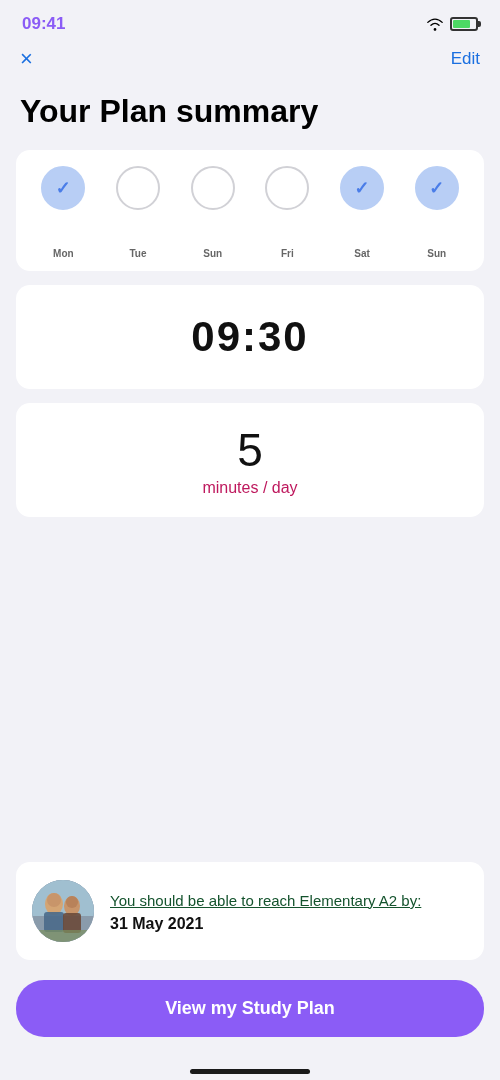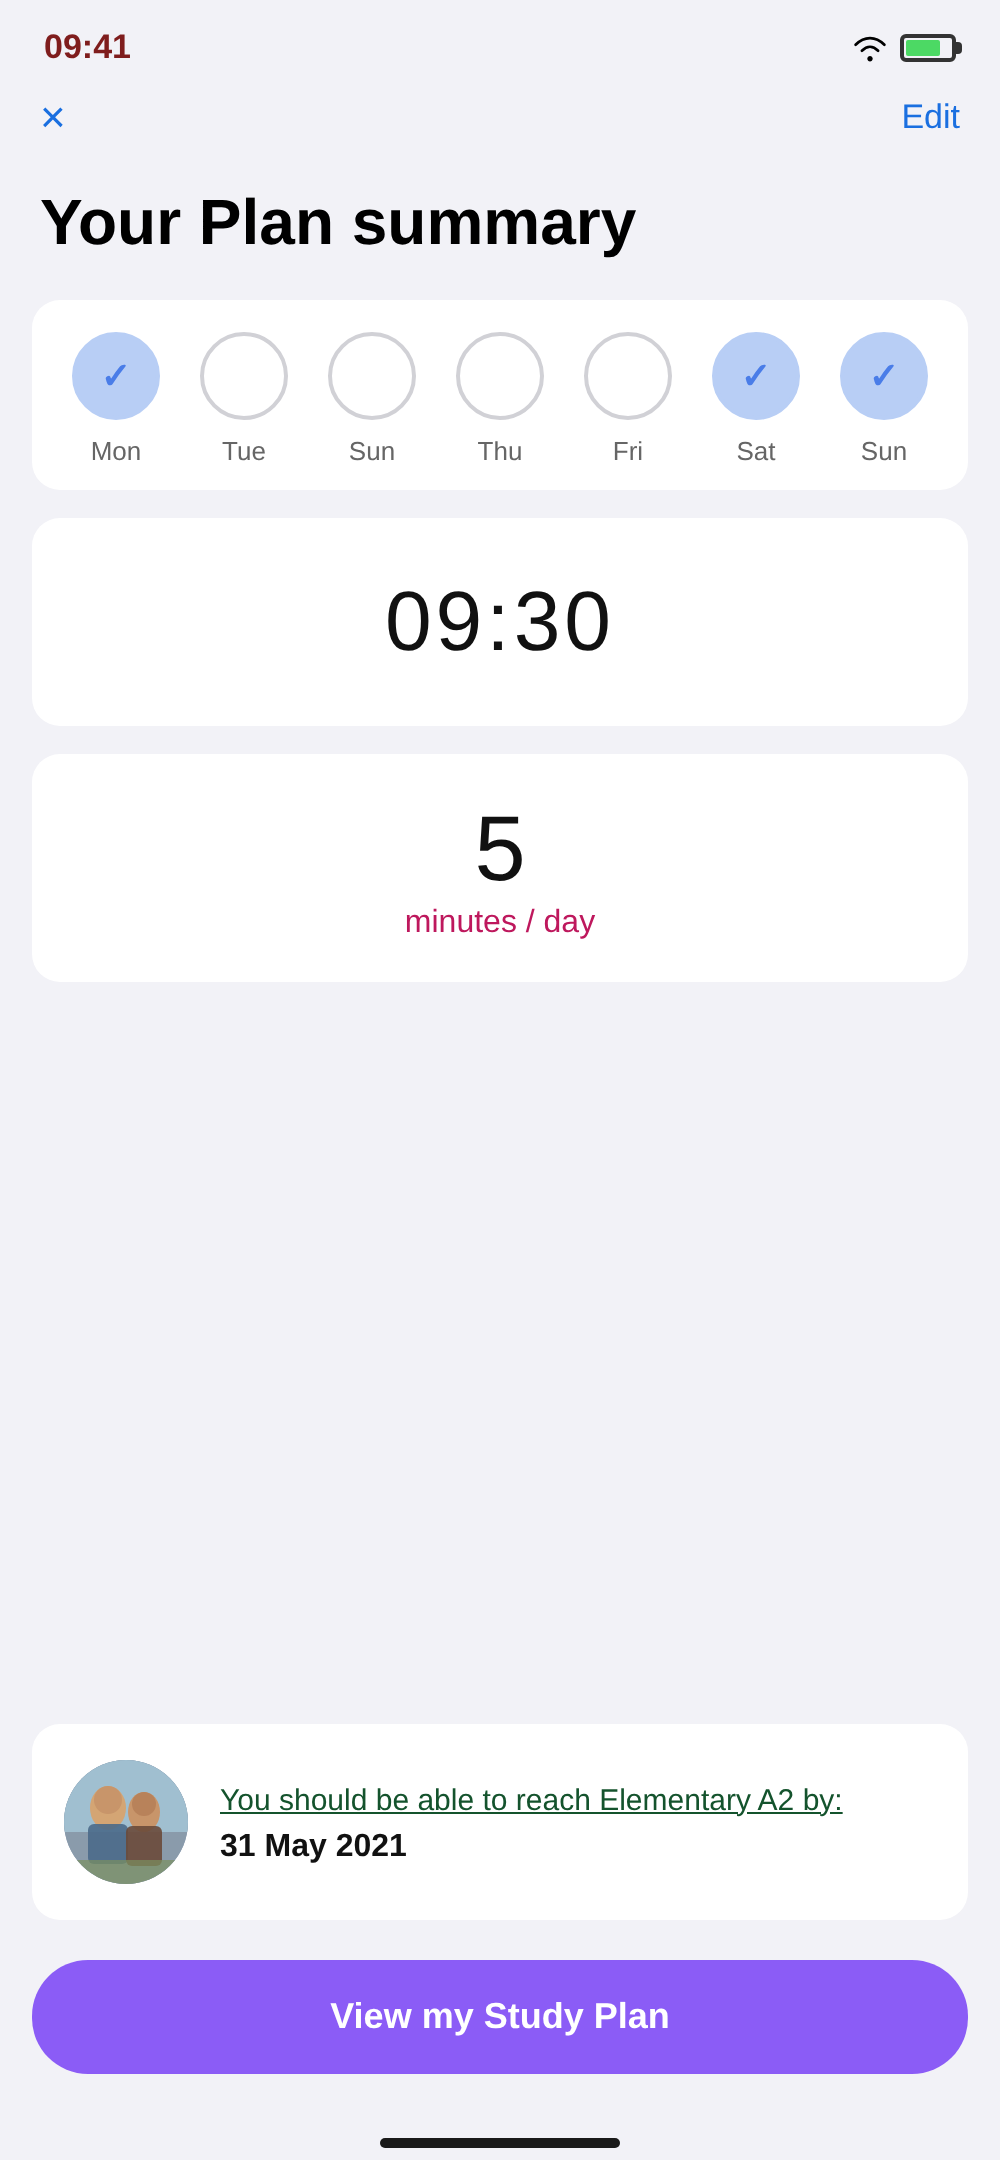--- a/index.html
+++ b/index.html
@@ -18,21 +18,21 @@
     .status-bar {
       display: flex;
       justify-content: space-between;
       align-items: center;
       padding: 14px 22px 6px 22px;
       background: #f2f2f7;
     }
     .status-time {
       font-size: 17px;
       font-weight: 600;
-      color: #7f1d1d;
+      color: #8b5cf6;
     }
     .status-icons {
       display: flex;
       align-items: center;
       gap: 6px;
     }
     .wifi-icon {
       width: 18px;
       height: 14px;
     }
@@ -135,33 +135,34 @@
     .day-circle.active .checkmark {
       display: block;
     }
     .day-circle .checkmark {
       display: none;
       color: #4a7de8;
       font-size: 18px;
       font-weight: 600;
     }
     .day-label {
-      font-size: 13px;
+      font-size: 10px;
       color: #666;
-      font-weight: 400;
+      font-weight: 700;
+      margin-top: 30px;
     }
 
     
     .time-card {
       text-align: center;
       padding: 28px 16px;
     }
     .time-display {
       font-size: 42px;
-      font-weight: 400;
+      font-weight: 700;
       color: #111;
       letter-spacing: 2px;
     }
 
     
     .duration-card {
       text-align: center;
       padding: 24px 16px 20px 16px;
     }
     .duration-number {
@@ -299,26 +300,20 @@
       <div class="day-item">
         <div class="day-circle">
           
         </div>
         <span class="day-label">Sun</span>
       </div>
       <div class="day-item">
         <div class="day-circle">
           
         </div>
-        <span class="day-label">Thu</span>
-      </div>
-      <div class="day-item">
-        <div class="day-circle">
-          
-        </div>
         <span class="day-label">Fri</span>
       </div>
       <div class="day-item">
         <div class="day-circle active">
           <span class="checkmark">✓</span>
         </div>
         <span class="day-label">Sat</span>
       </div>
       <div class="day-item">
         <div class="day-circle active">

